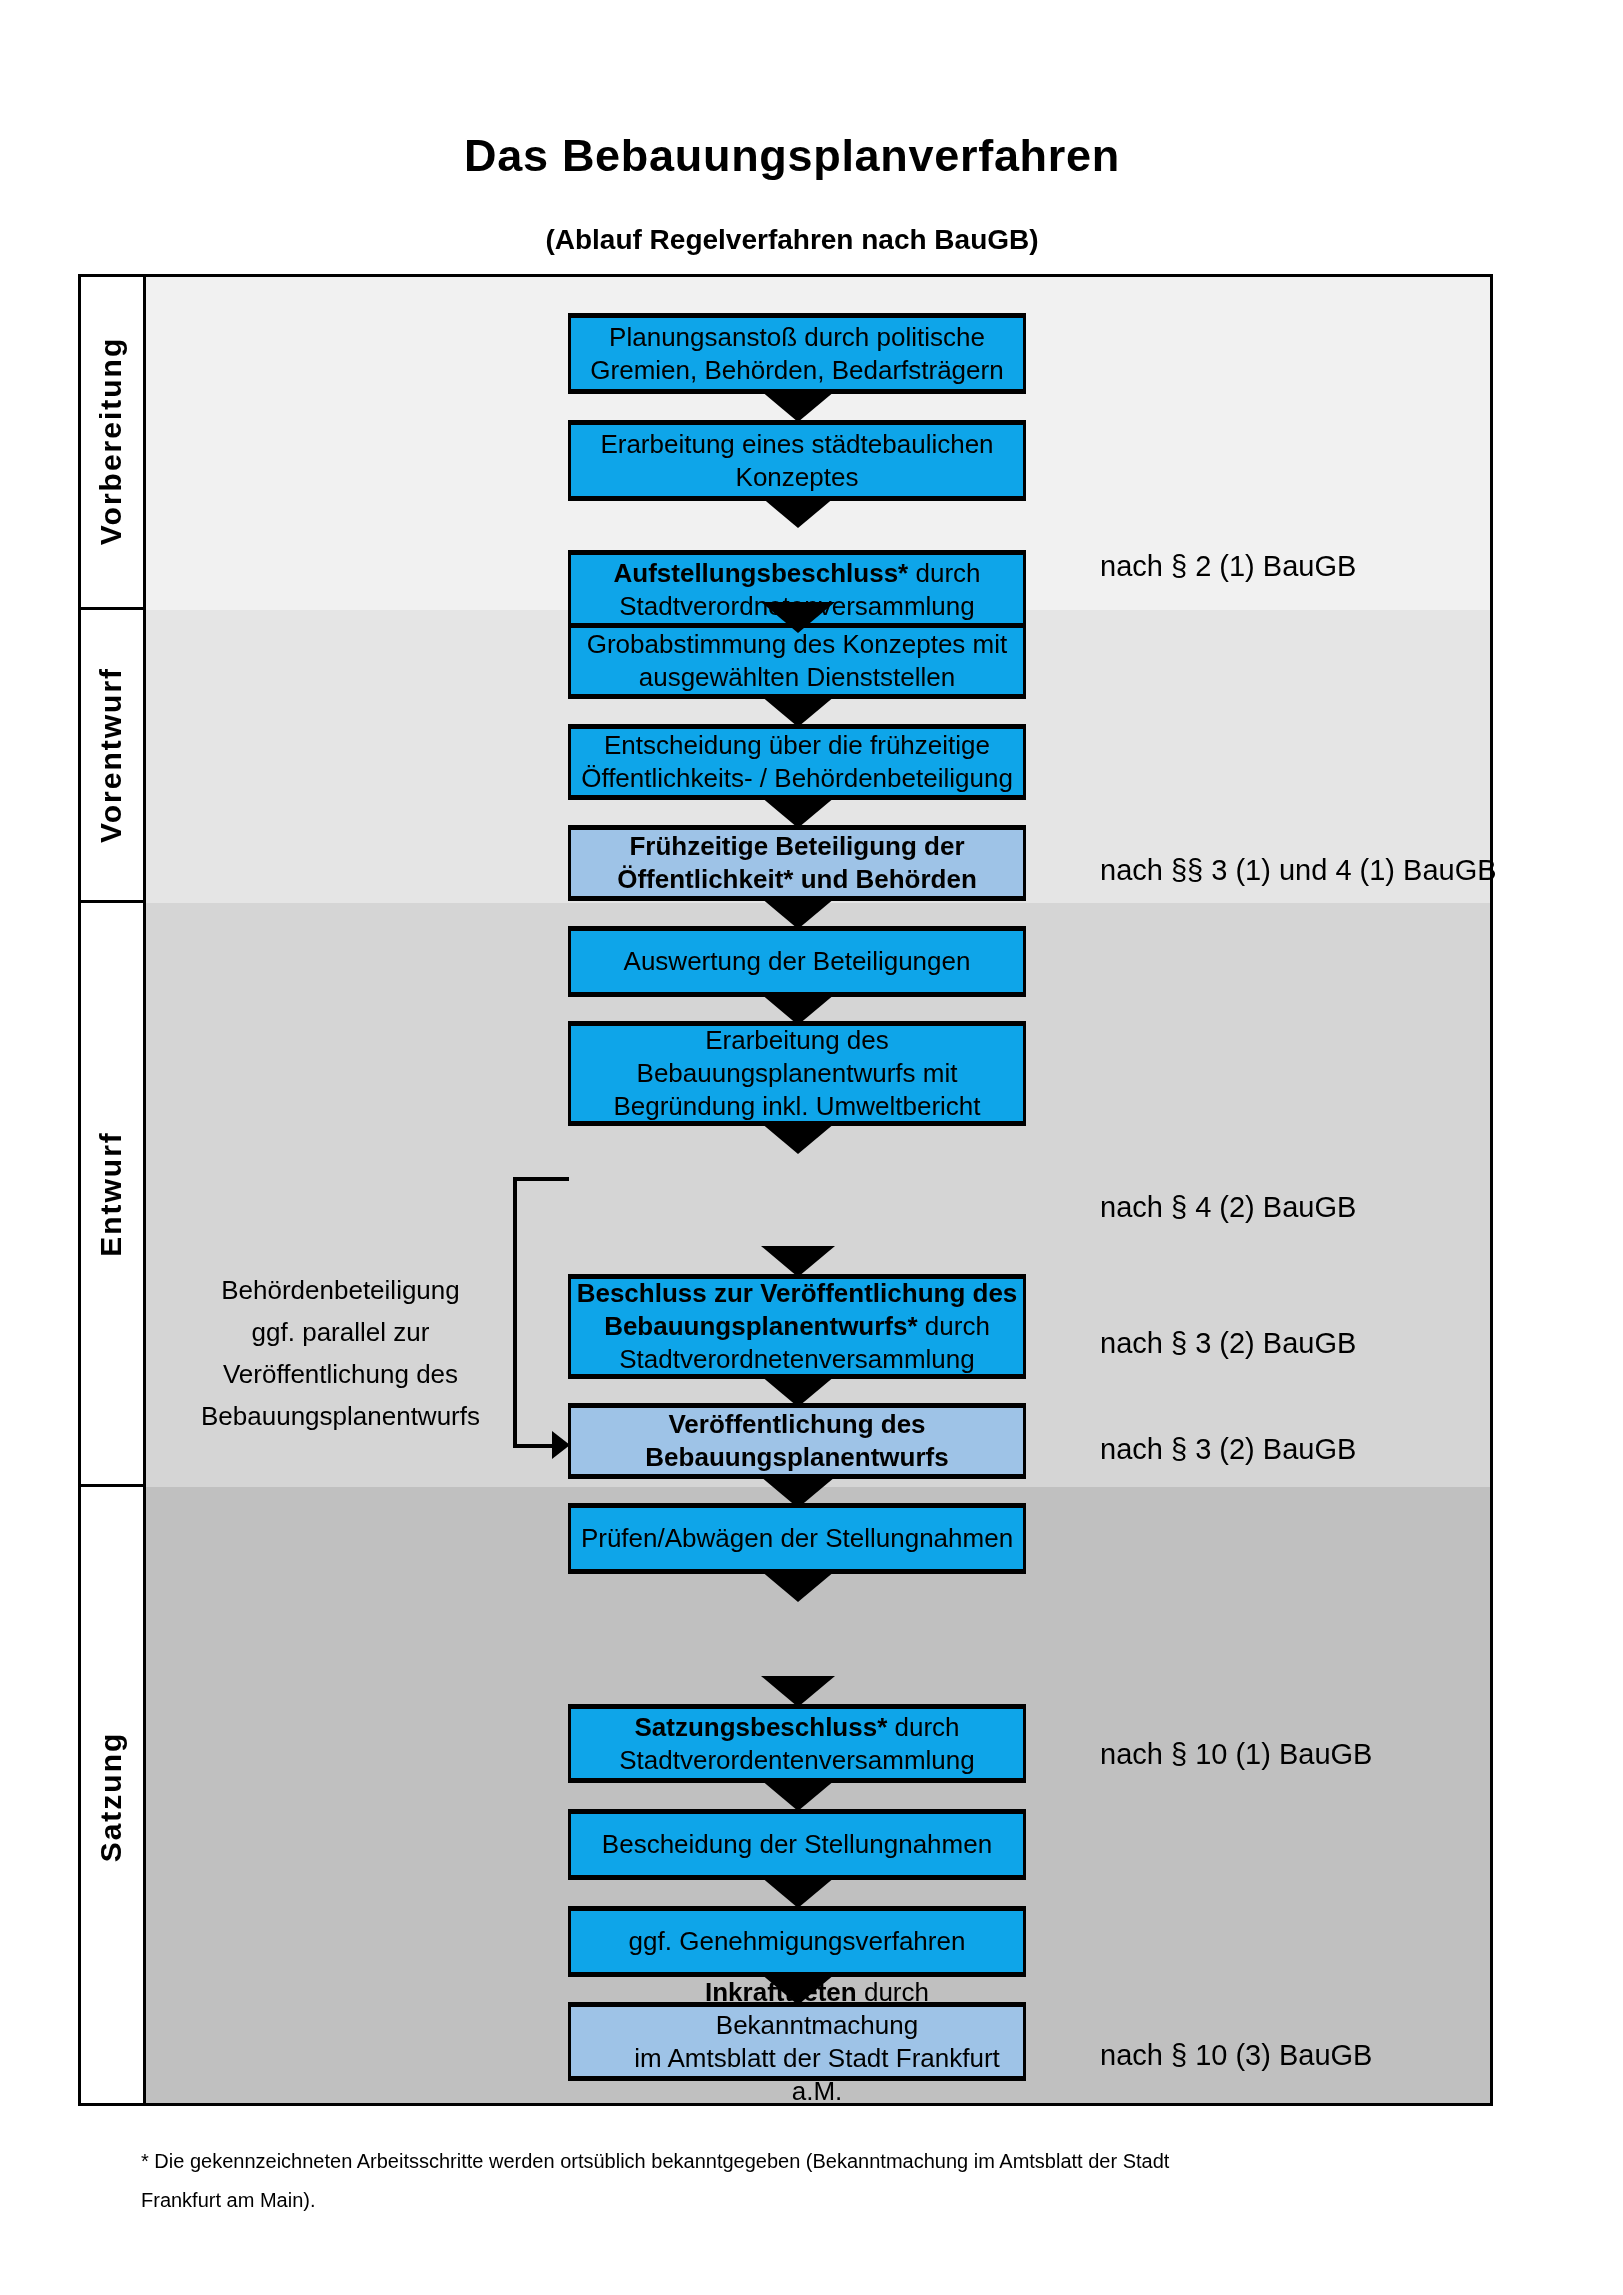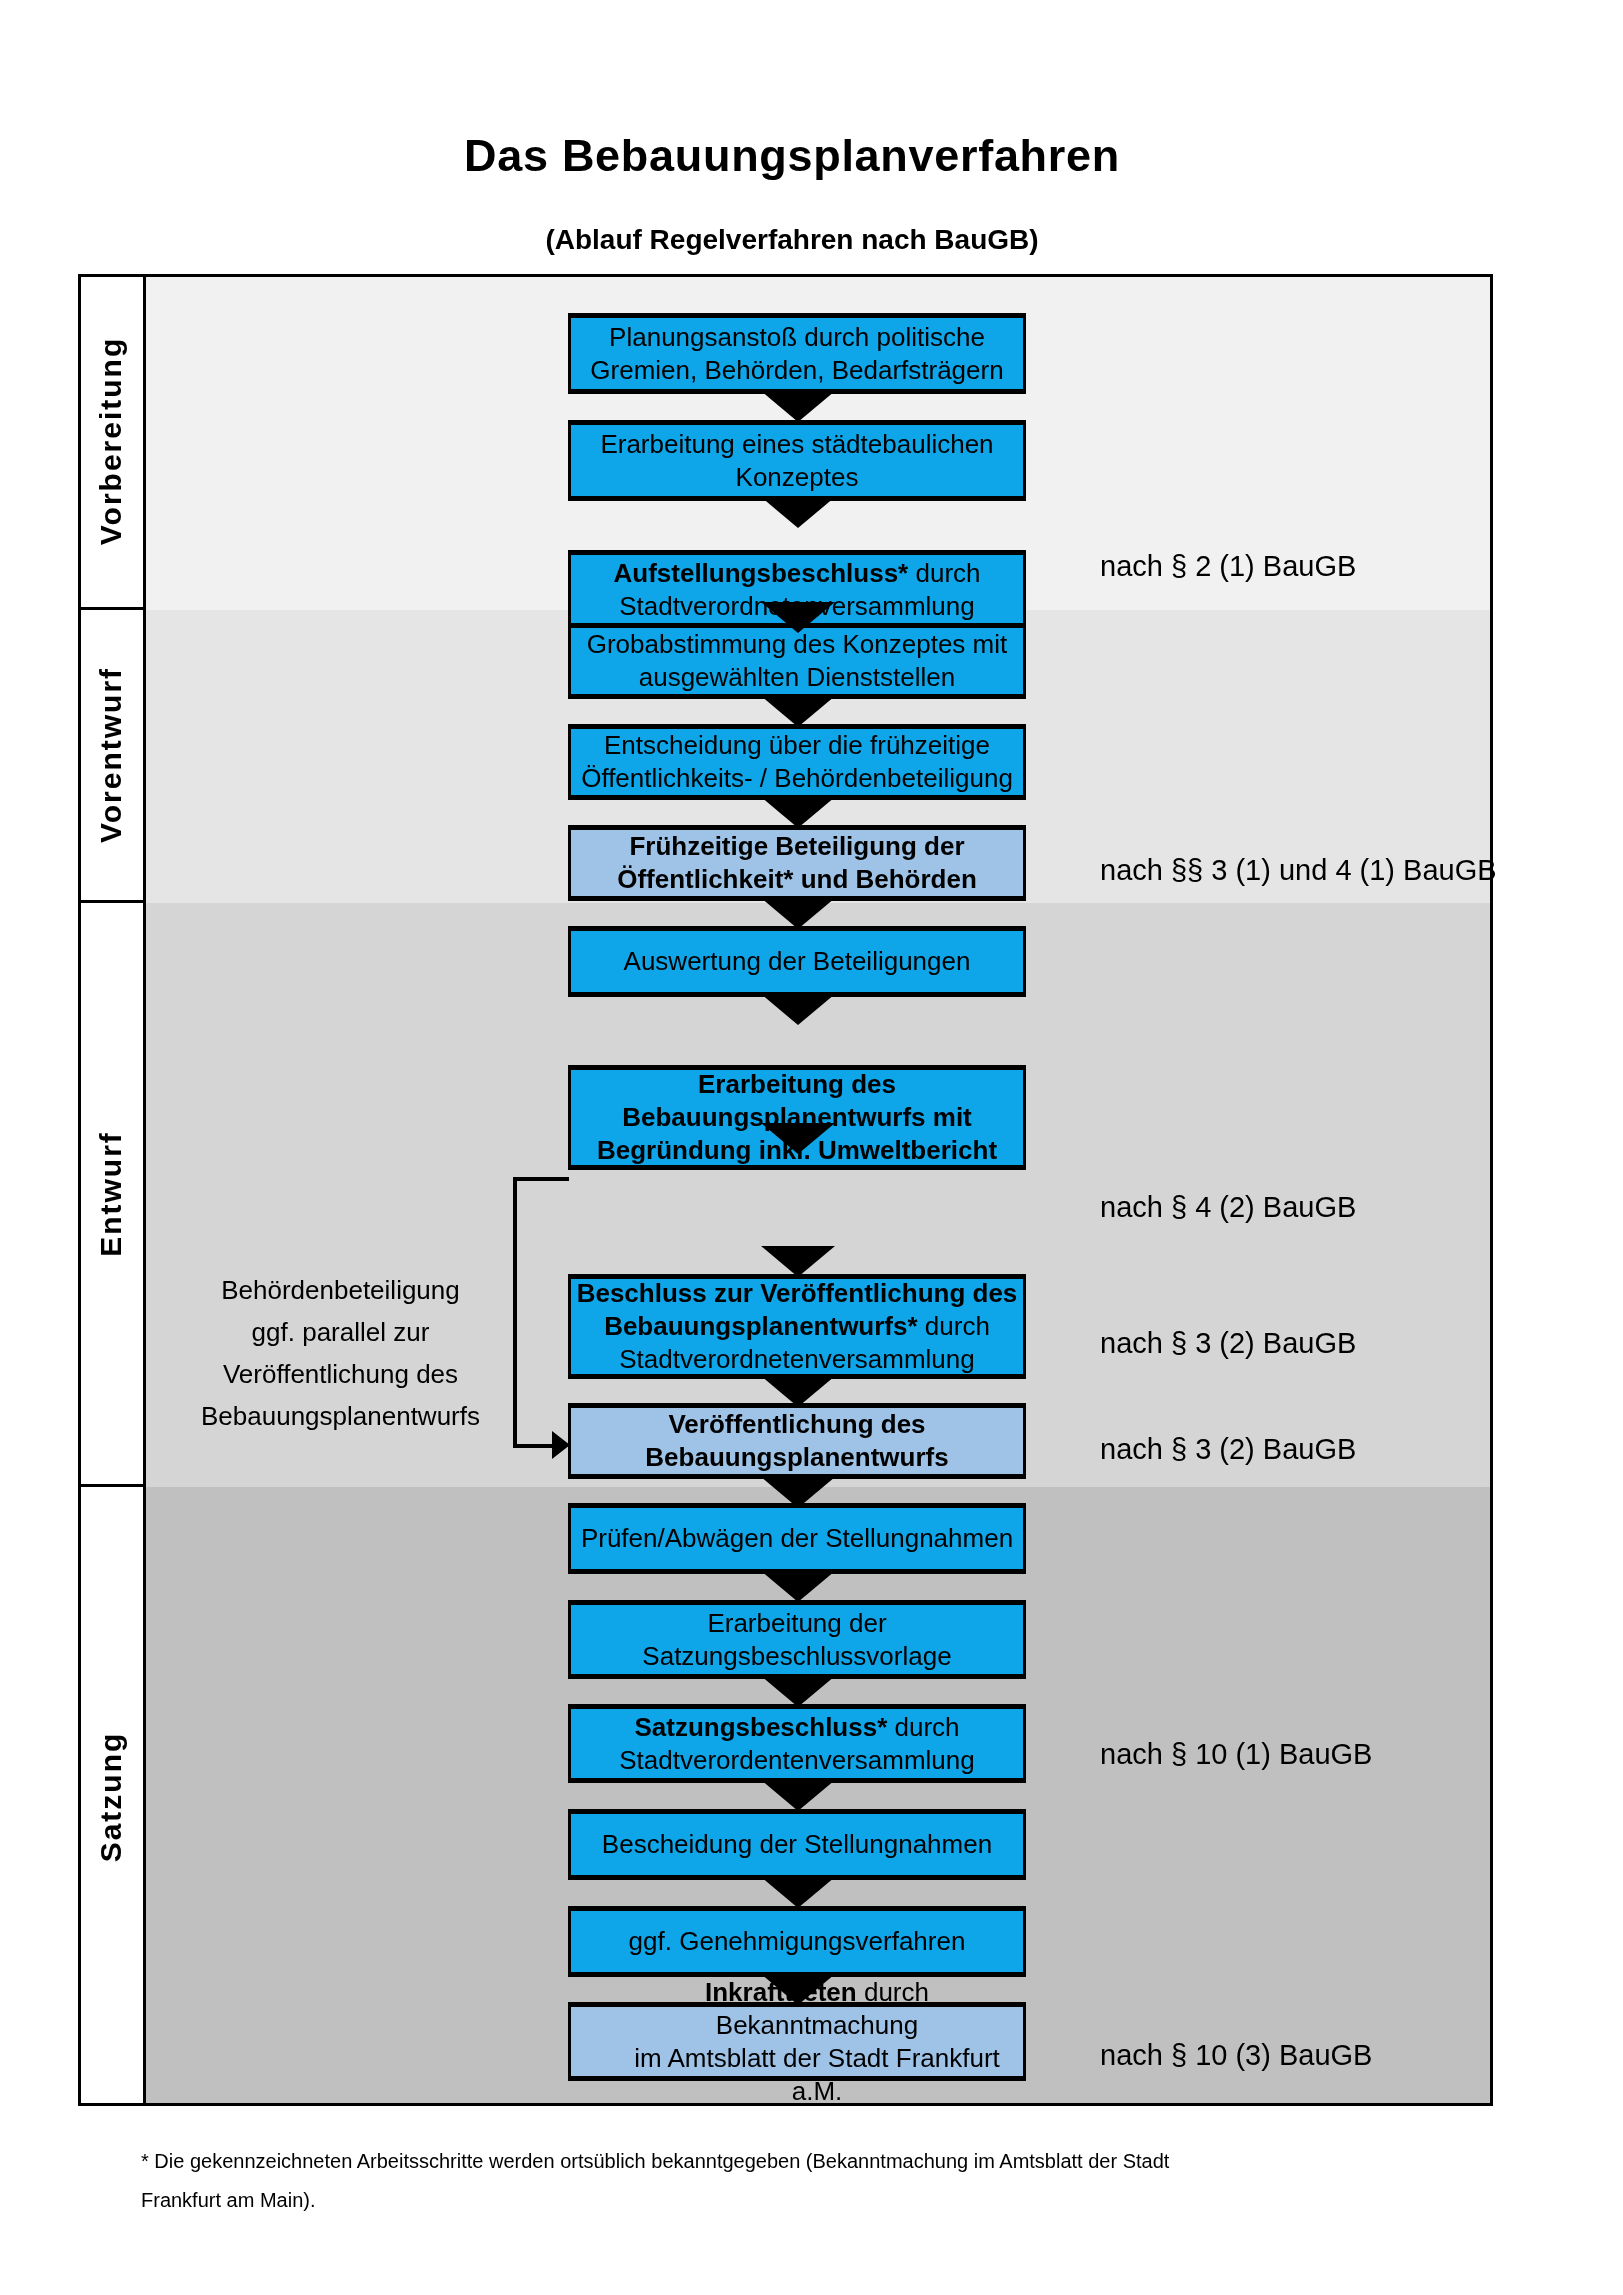--- a/index.html
+++ b/index.html
@@ -121,40 +121,36 @@
     <div class="step-text"><b></b><span>Entscheidung über die frühzeitige
 Öffentlichkeits- / Behördenbeteiligung</span></div>
   </div>
   <div class="step hl" style="top:825px;height:76px;">
     <div class="step-text"><b>Frühzeitige Beteiligung der
 Öffentlichkeit* und Behörden</b><span></span></div>
   </div>
   <div class="step" style="top:926px;height:71px;">
     <div class="step-text"><b></b><span>Auswertung der Beteiligungen</span></div>
   </div>
-  <div class="step" style="top:1065px;height:105px;font-weight:bold;">
+  <div class="step" style="top:1021px;height:105px;">
     <div class="step-text"><b></b><span>Erarbeitung des
 Bebauungsplanentwurfs mit
 Begründung inkl. Umweltbericht</span></div>
   </div>
   <div class="step" style="top:1274px;height:105px;">
     <div class="step-text"><b>Beschluss zur Veröffentlichung des
 Bebauungsplanentwurfs*</b><span> durch
 Stadtverordnetenversammlung</span></div>
   </div>
   <div class="step hl" style="top:1403px;height:76px;">
     <div class="step-text"><b>Veröffentlichung des
 Bebauungsplanentwurfs</b><span></span></div>
   </div>
   <div class="step" style="top:1503px;height:71px;">
     <div class="step-text"><b></b><span>Prüfen/Abwägen der Stellungnahmen</span></div>
-  </div>
-  <div class="step" style="top:1600px;height:79px;">
-    <div class="step-text"><b></b><span>Erarbeitung der
-Satzungsbeschlussvorlage</span></div>
   </div>
   <div class="step" style="top:1704px;height:79px;">
     <div class="step-text"><b>Satzungsbeschluss*</b><span> durch
 Stadtverordentenversammlung</span></div>
   </div>
   <div class="step" style="top:1809px;height:71px;">
     <div class="step-text"><b></b><span>Bescheidung der Stellungnahmen</span></div>
   </div>
   <div class="step" style="top:1906px;height:71px;">
     <div class="step-text"><b></b><span>ggf. Genehmigungsverfahren</span></div>

